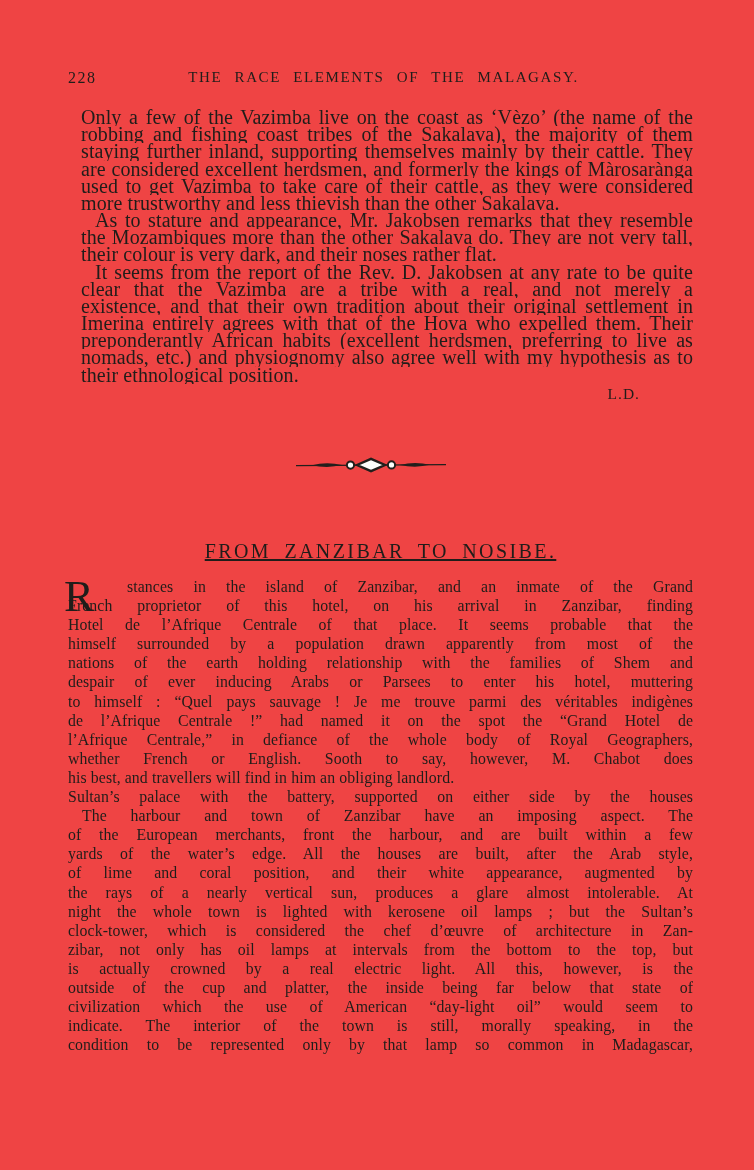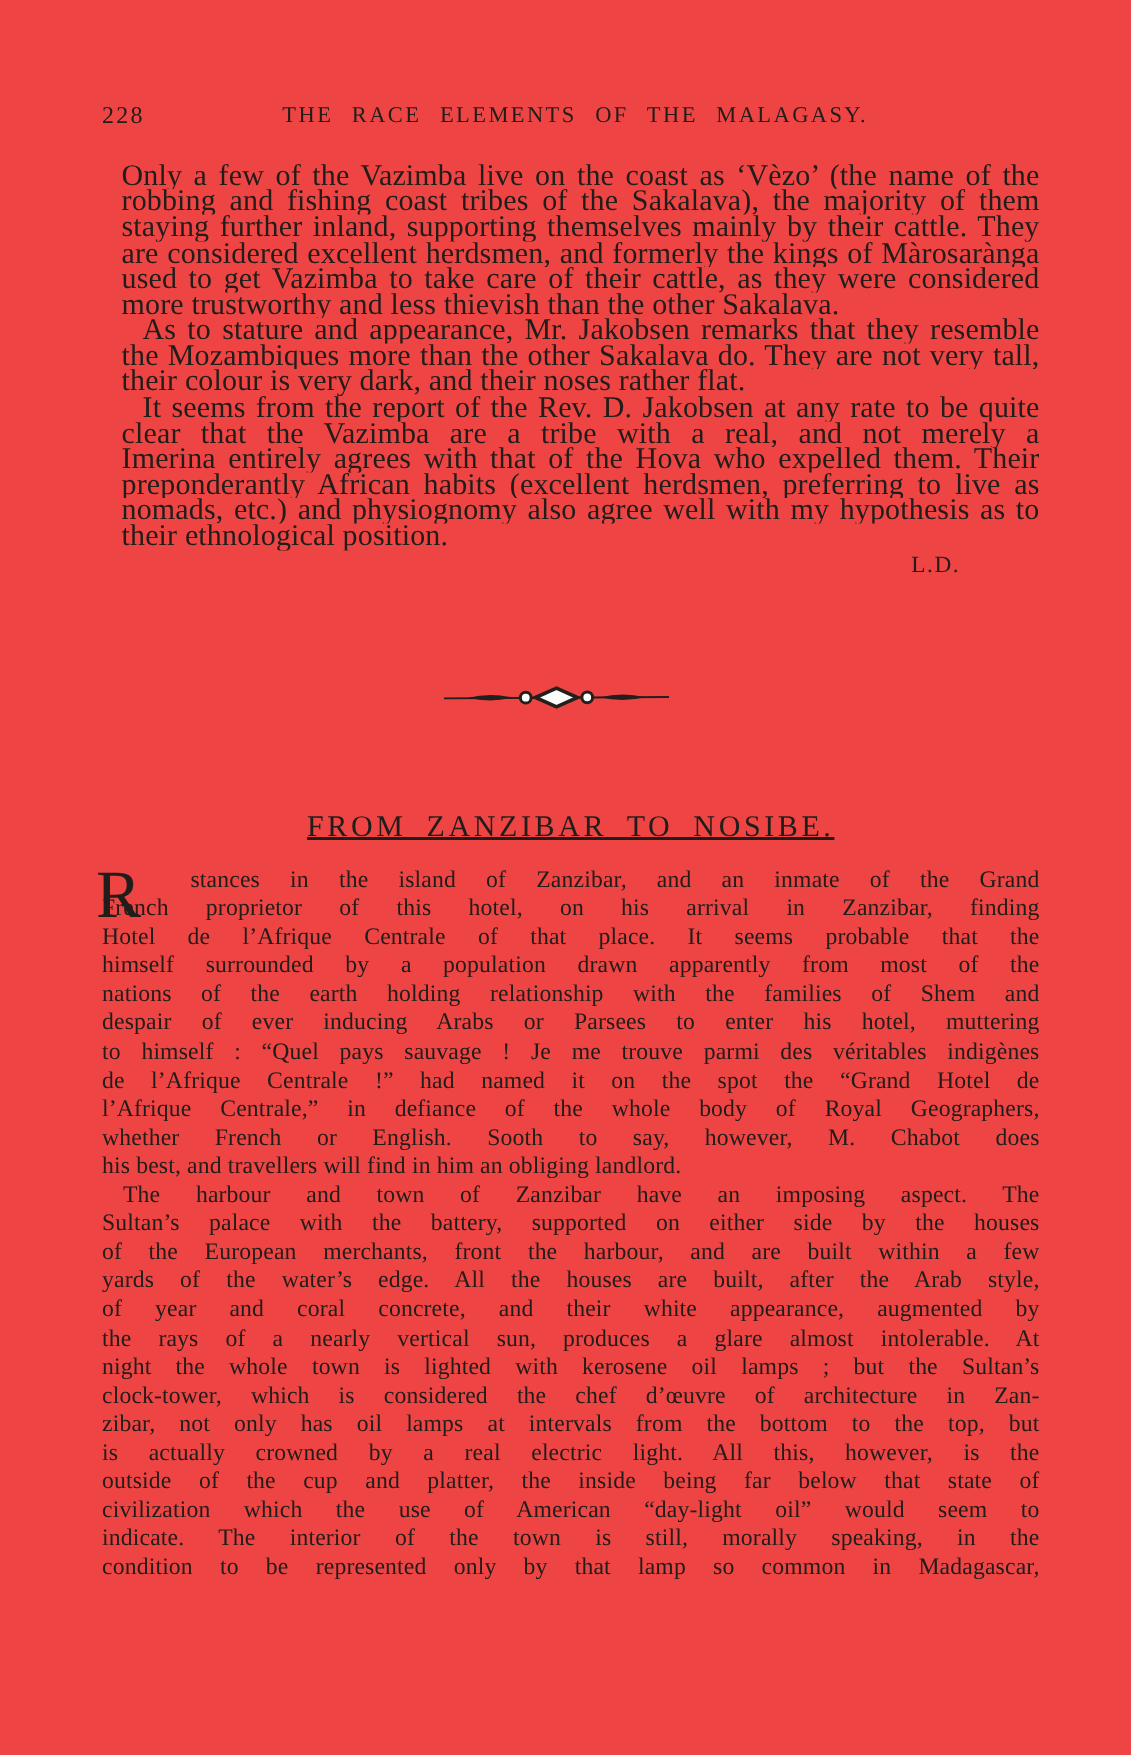--- a/index.html
+++ b/index.html
@@ -91,20 +91,21 @@
         <div class="line">robbing and fishing coast tribes of the Sakalava), the majority of them</div>
         <div class="line">staying further inland, supporting themselves mainly by their cattle.  They</div>
         <div class="line">are considered excellent herdsmen, and formerly the kings of Màrosarànga</div>
         <div class="line">used to get Vazimba to take care of their cattle, as they were considered</div>
         <div class="line line-last">more trustworthy and less thievish than the other Sakalava.</div>
         <div class="line indent">As to stature and appearance, Mr. Jakobsen remarks that they resemble</div>
         <div class="line">the Mozambiques more than the other Sakalava do.  They are not very tall,</div>
         <div class="line line-last">their colour is very dark, and their noses rather flat.</div>
         <div class="line indent">It seems from the report of the Rev. D. Jakobsen at any rate to be quite</div>
         <div class="line">clear that the Vazimba are a tribe with a real, and not merely a mythological,</div>
+        <div class="line">existence, and that their own tradition about their original settlement in</div>
         <div class="line">Imerina entirely agrees with that of the Hova who expelled them.  Their</div>
         <div class="line">preponderantly African habits (excellent herdsmen, preferring to live as</div>
         <div class="line">nomads, etc.) and physiognomy also agree well with my hypothesis as to</div>
         <div class="line line-last">their ethnological position.</div>
       </div>
     <div class="signature">L.D.</div>
   </main>
 
   <div class="ornament">
     <svg width="150" height="16" viewBox="0 0 150 16" xmlns="http://www.w3.org/2000/svg">
@@ -126,25 +127,25 @@
         <div class="line">French proprietor of this hotel, on his arrival in Zanzibar, finding</div>
         <div class="line">Hotel de l’Afrique Centrale of that place.  It seems probable that the</div>
         <div class="line">himself surrounded by a population drawn apparently from most of the</div>
         <div class="line">nations of the earth holding relationship with the families of Shem and</div>
         <div class="line">despair of ever inducing Arabs or Parsees to enter his hotel, muttering</div>
         <div class="line"><span>to himself : “</span><span class="it">Quel pays sauvage !  Je me trouve parmi des véritables indigènes</span></div>
         <div class="line"><span class="it">de l’Afrique Centrale !”</span><span> had named it on the spot the “Grand Hotel de</span></div>
         <div class="line">l’Afrique Centrale,” in defiance of the whole body of Royal Geographers,</div>
         <div class="line">whether French or English.  Sooth to say, however, M. Chabot does</div>
         <div class="line line-last">his best, and travellers will find in him an obliging landlord.</div>
+        <div class="line">Sultan’s palace with the battery, supported on either side by the houses</div>
         <div class="line indent">The harbour and town of Zanzibar have an imposing aspect.  The</div>
-        <div class="line">Sultan’s palace with the battery, supported on either side by the houses</div>
         <div class="line">of the European merchants, front the harbour, and are built within a few</div>
         <div class="line">yards of the water’s edge.  All the houses are built, after the Arab style,</div>
-        <div class="line">of year and coral concrete, and their white appearance, augmented by</div>
+        <div class="line">of lime and coral position, and their white appearance, augmented by</div>
         <div class="line">the rays of a nearly vertical sun, produces a glare almost intolerable.  At</div>
         <div class="line">night the whole town is lighted with kerosene oil lamps ; but the Sultan’s</div>
         <div class="line"><span>clock-tower, which is considered the </span><span class="it">chef d’œuvre</span><span> of architecture in Zan-</span></div>
         <div class="line">zibar, not only has oil lamps at intervals from the bottom to the top, but</div>
         <div class="line">is actually crowned by a real electric light.  All this, however, is the</div>
         <div class="line">outside of the cup and platter, the inside being far below that state of</div>
         <div class="line">civilization which the use of American “day-light oil” would seem to</div>
         <div class="line">indicate.  The interior of the town is still, morally speaking, in the</div>
         <div class="line">condition to be represented only by that lamp so common in Madagascar,</div>
       </div>

